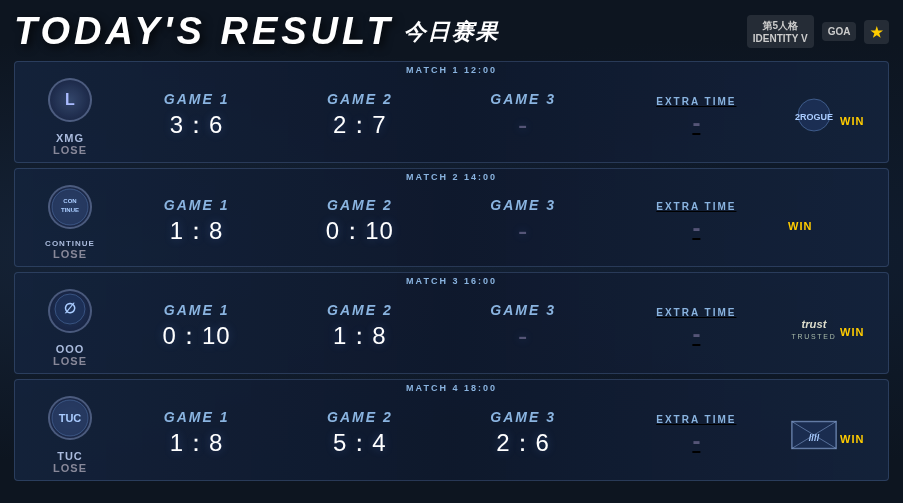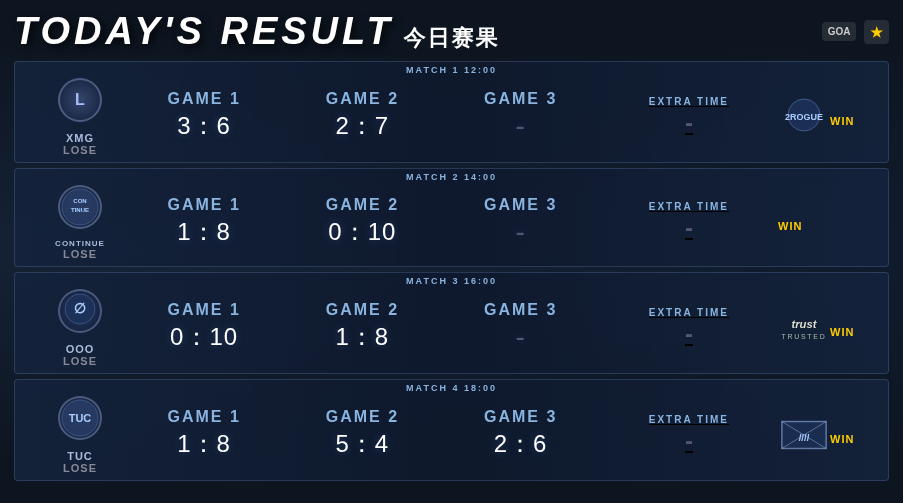--- a/index.html
+++ b/index.html
@@ -31,38 +31,39 @@
     
     .header {
       display: flex;
       align-items: center;
       justify-content: space-between;
       margin-bottom: 8px;
     }
 
     .title-area {
       display: flex;
-      align-items: flex-end;
+      align-items: center;
       gap: 10px;
     }
 
     .title-en {
       font-size: 38px;
       font-weight: 900;
       color: #ffffff;
       letter-spacing: 4px;
       text-shadow: 3px 3px 8px rgba(0,0,0,0.8);
       font-style: italic;
     }
 
     .title-cn {
       font-size: 22px;
       font-weight: 700;
       color: #ffffff;
       letter-spacing: 2px;
+      font-style: italic;
     }
 
     .logos {
       display: flex;
       align-items: center;
       gap: 8px;
     }
 
     .logo-box {
       display: flex;
@@ -85,21 +86,21 @@
       display: flex;
       flex-direction: column;
       gap: 5px;
     }
 
     .match-row {
       background: linear-gradient(90deg, rgba(20,35,60,0.9) 0%, rgba(15,25,45,0.95) 50%, rgba(20,35,60,0.9) 100%);
       border: 1px solid rgba(100,130,180,0.3);
       border-radius: 4px;
       position: relative;
-      padding: 6px 20px;
+      padding: 6px 10px;
       display: flex;
       align-items: center;
     }
 
     .match-label {
       position: absolute;
       top: 3px;
       left: 50%;
       transform: translateX(-50%);
       font-size: 9px;
@@ -154,25 +155,26 @@
     }
 
     .game-block {
       display: flex;
       flex-direction: column;
       align-items: center;
       min-width: 80px;
     }
 
     .game-label {
-      font-size: 16px;
+      font-size: 14px;
       color: #8ab4e0;
       font-weight: bold;
       letter-spacing: 2px;
       margin-bottom: 2px;
+      font-style: italic;
     }
 
     .game-score {
       font-size: 24px;
       font-weight: 400;
       color: #ffffff;
       letter-spacing: 1px;
       text-shadow: 0 0 10px rgba(100,150,255,0.3);
     }
 
@@ -238,20 +240,23 @@
 <div class="bg-overlay"></div>
 
 <div class="content">
 
   <div class="header">
     <div class="title-area">
       <span class="title-en">TODAY'S  RESULT</span>
       <span class="title-cn">今日赛果</span>
     </div>
     <div class="logos">
+      <div class="logo-box">
+        <span class="logo-text">第5人格<br>IDENTITY V</span>
+      </div>
       <div class="logo-box">
         <span class="logo-text">GOA</span>
       </div>
       <div class="logo-box">
         <span class="logo-text" style="font-size:14px;color:#ffcc00;">★</span>
       </div>
     </div>
   </div>
 
   <div class="matches">

